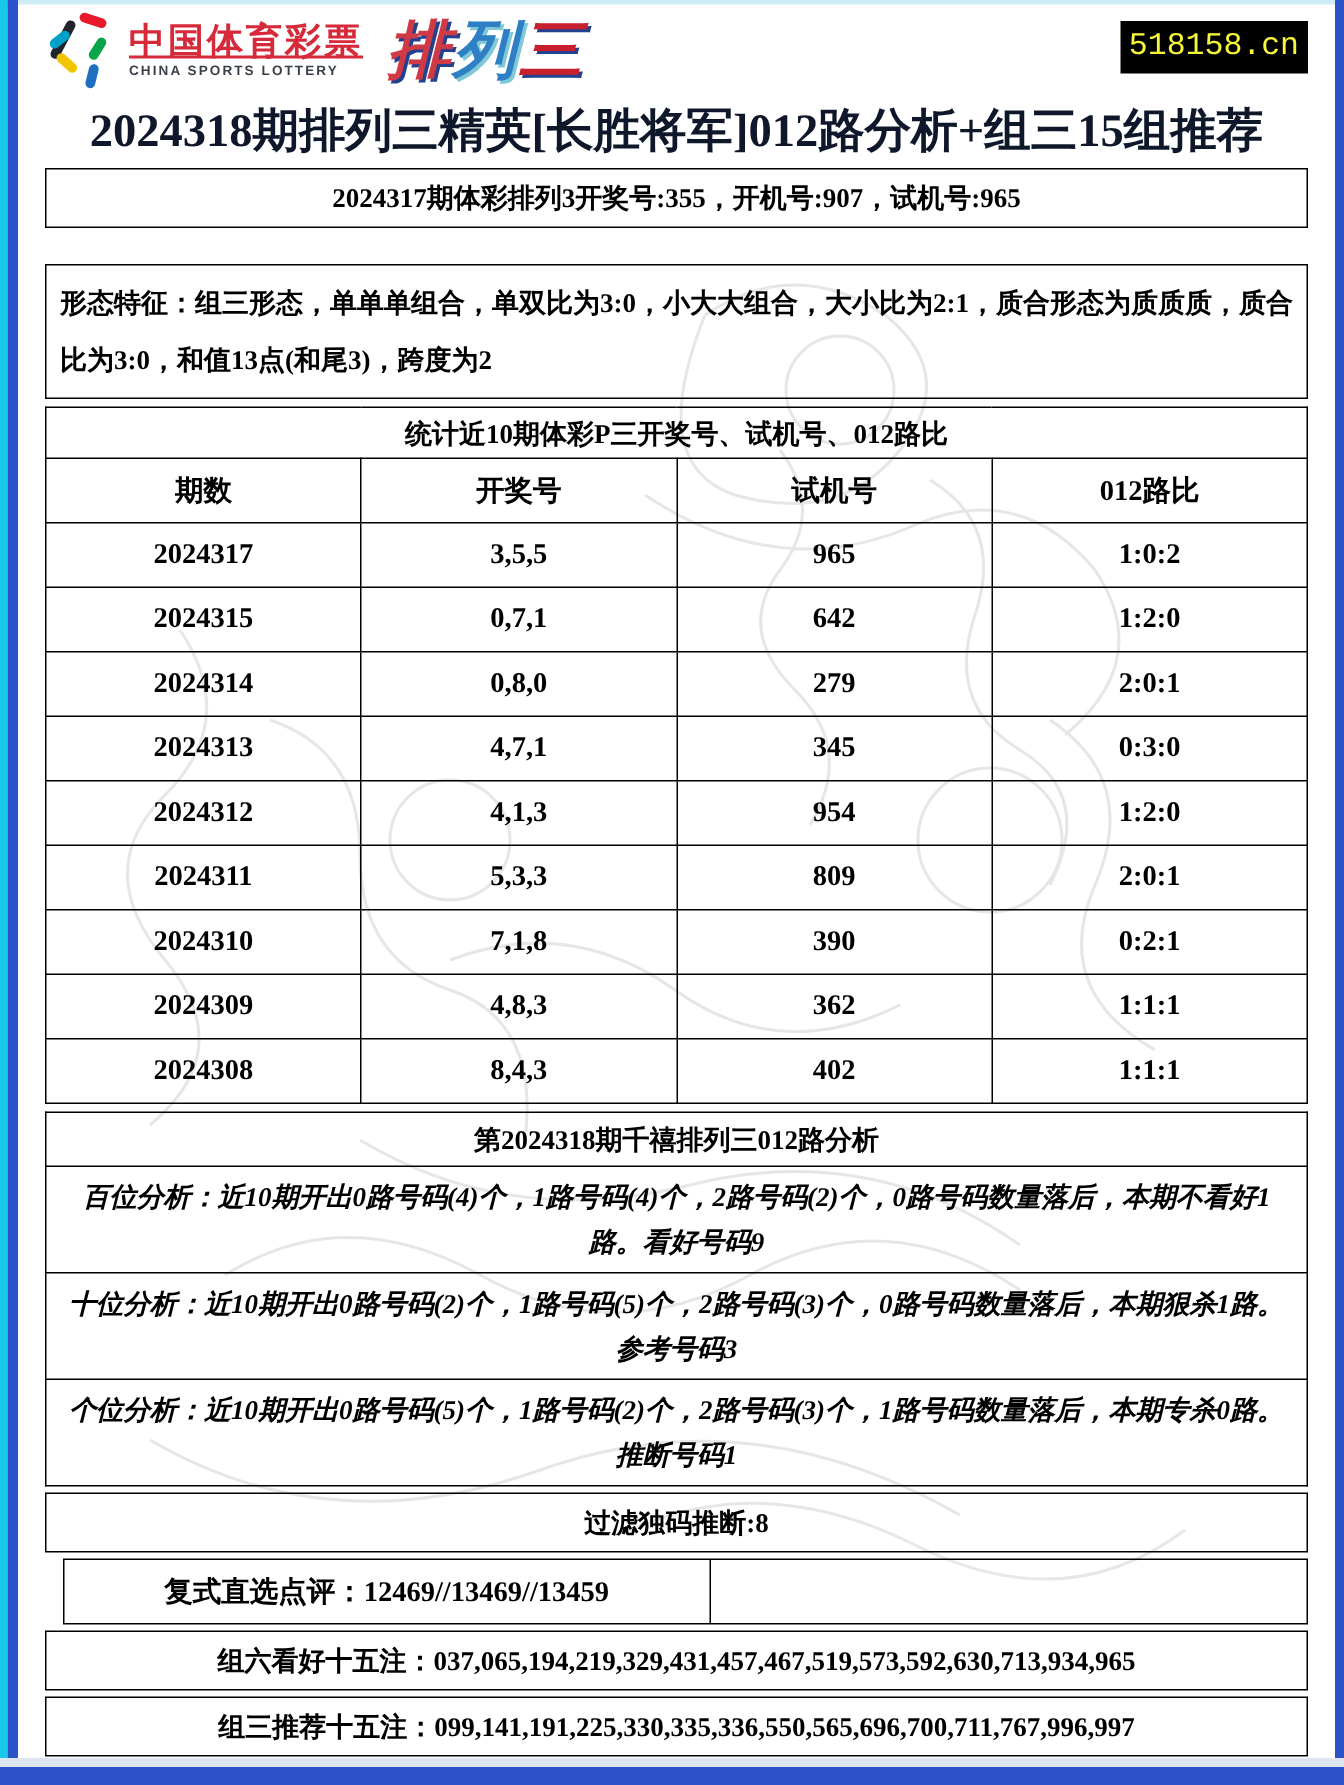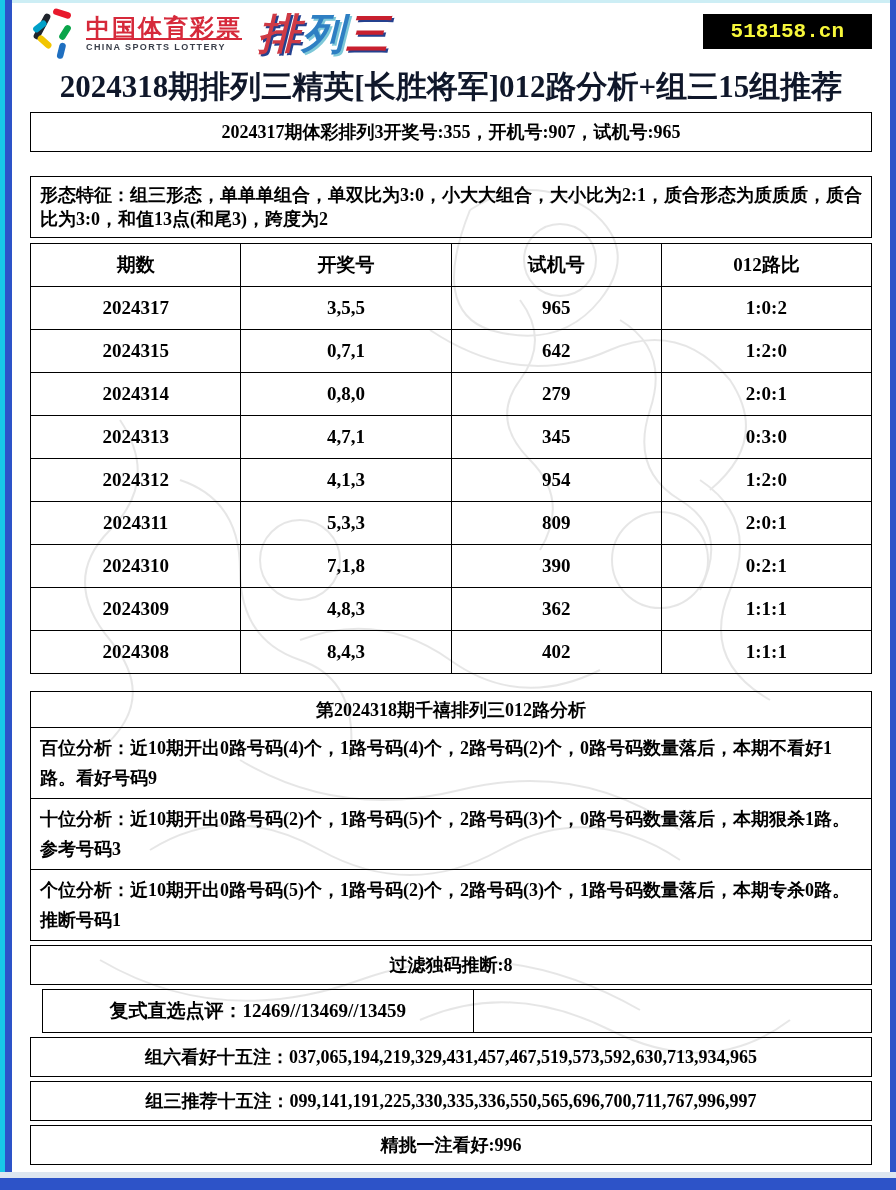--- a/index.html
+++ b/index.html
@@ -26,41 +26,41 @@
   .logo { display:flex; align-items:center; gap:6px; }
   .logo-texts { display:flex; flex-direction:column; line-height:1; }
   .logo-cn { color:#d6293a; font-size:24px; font-weight:bold; letter-spacing:2px;text-decoration:underline; }
   .logo-en { color:#3a3f4a; font-size:9px; font-weight:bold; letter-spacing:1.4px; margin-top:3px;
              font-family:"Liberation Sans",sans-serif; }
   .brand { font-size:42px; font-weight:bold; font-style:italic; line-height:52px; margin-left:10px;
            letter-spacing:2px; }
   .brand .c1 { color:#cf3a45; text-shadow:2px 2px 0 #24418f; }
   .brand .c2 { color:#2e7fc3; text-shadow:2px 2px 0 #7ec8d8; }
   .brand .c3 { color:#c81f2e; text-shadow:2px 2px 0 #24418f; }
-  .badge { background:#000; color:#f7f73a; font-weight:bold; font-size:21px;
-           padding:6px 28px; margin-top:6px; font-family:"Liberation Mono","DejaVu Sans Mono",monospace;text-align:right; }
+  .badge { background:#000; color:#f7f73a; font-weight:normal; font-size:21px;
+           padding:6px 6px; margin-top:6px; font-family:"Liberation Mono","DejaVu Sans Mono",monospace;text-align:right; }
 
   .main-title { color:#0f172a; font-weight:bold; font-size:31px; text-align:center;
                 line-height:42px; margin:2px 0 4px 0; white-space:nowrap; letter-spacing:0; }
 
   .box { border:1px solid #000; margin-top:4px; font-weight:bold; font-size:18px; background:transparent; }
   .box.center { text-align:center; }
   .pad-line   { padding:7px 22px; }
-  .pad-para   { padding:6px 9px; text-align:left; line-height:24px;margin-top:24px; }
+  .pad-para   { padding:6px 9px; text-align:left; line-height:38px;margin-top:24px; }
 
   table.stats { width:100%; border-collapse:collapse; margin-top:5px; }
   table.stats td, table.stats th { border:1px solid #000; font-weight:bold; font-size:19px; text-align:center; }
   table.stats .t-title { height:31px; font-size:18px; }
   table.stats th { height:40px; width:25%; }
   table.stats td { height:40px; }
 
-  table.analysis { width:100%; border-collapse:collapse; margin-top:17px;padding-left:20px; }
+  table.analysis { width:100%; border-collapse:collapse; margin-top:5px;padding-left:20px; }
   table.analysis td { border:1px solid #000; font-weight:bold; font-size:18px; }
   table.analysis .a-title { height:33px; text-align:center; }
-  table.analysis .a-row   { text-align:left; padding:5px 9px; line-height:30px; }
+  table.analysis .a-row   { text-align:center; padding:5px 9px; line-height:30px;font-style:italic; }
 
   .duplex { display:flex; border:1px solid #000; margin-top:4px;margin-left:12px; }
   .duplex > div { padding:8px 4px; text-align:center; font-weight:bold; font-size:19px; }
   .duplex .dl { width:52%; border-right:1px solid #000; box-sizing:border-box; }
   .duplex .dr { width:48%; box-sizing:border-box; }
 
   .tight { letter-spacing:0; white-space:nowrap; overflow:hidden; }
 </style>
 </head>
 <body>
@@ -117,20 +117,23 @@
 
     <div class="main-title">2024318期排列三精英[长胜将军]012路分析+组三15组推荐</div>
 
     <div class="box center pad-line">2024317期体彩排列3开奖号:355，开机号:907，试机号:965</div>
 
     <div class="box pad-para">形态特征：组三形态，单单单组合，单双比为3:0，小大大组合，大小比为2:1，质合形态为质质质，质合比为3:0，和值13点(和尾3)，跨度为2</div>
 
     <table class="stats">
       <tbody>
         <tr>
+          <td class="t-title" colspan="4">统计近10期体彩P三开奖号、试机号、012路比</td>
+        </tr>
+        <tr>
           <th>期数</th>
           <th>开奖号</th>
           <th>试机号</th>
           <th>012路比</th>
         </tr>
         <tr>
           <td>2024317</td>
           <td>3,5,5</td>
           <td>965</td>
           <td>1:0:2</td>

